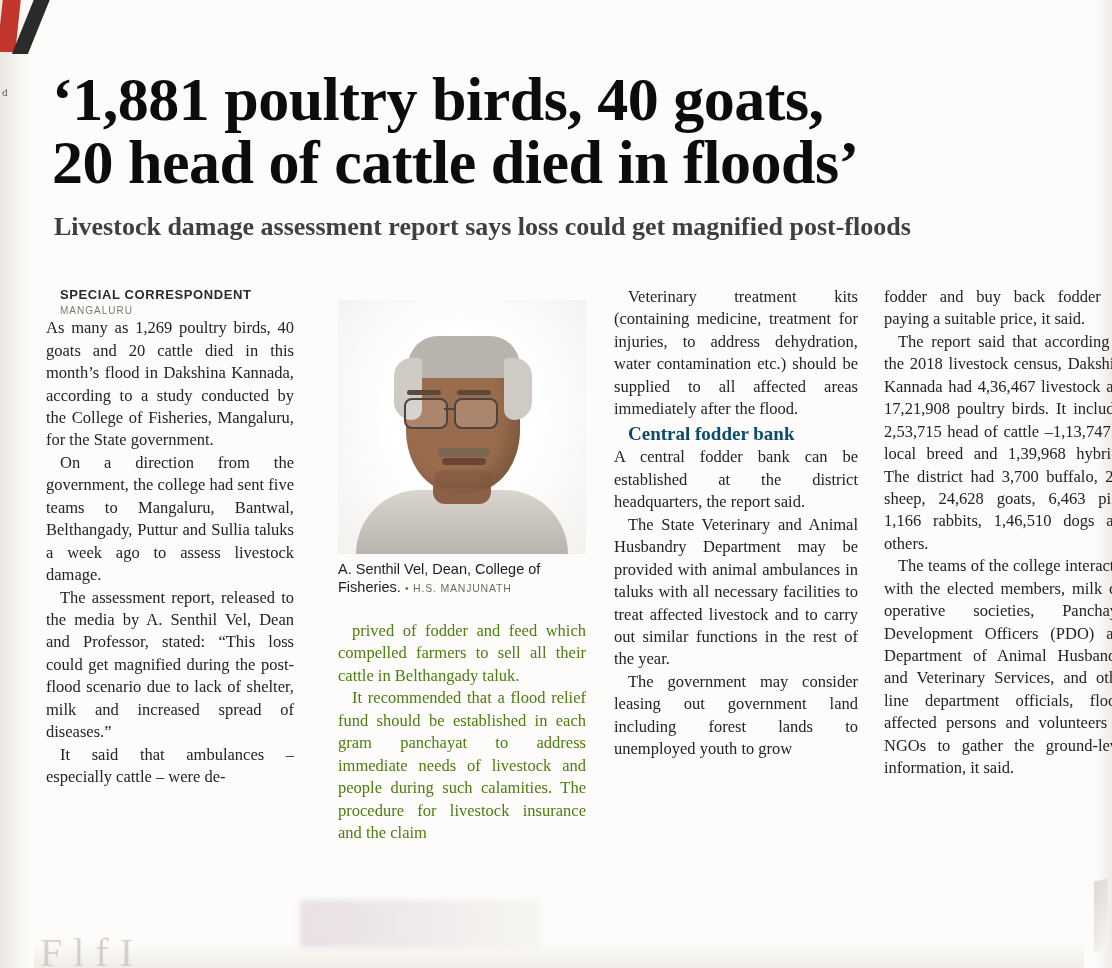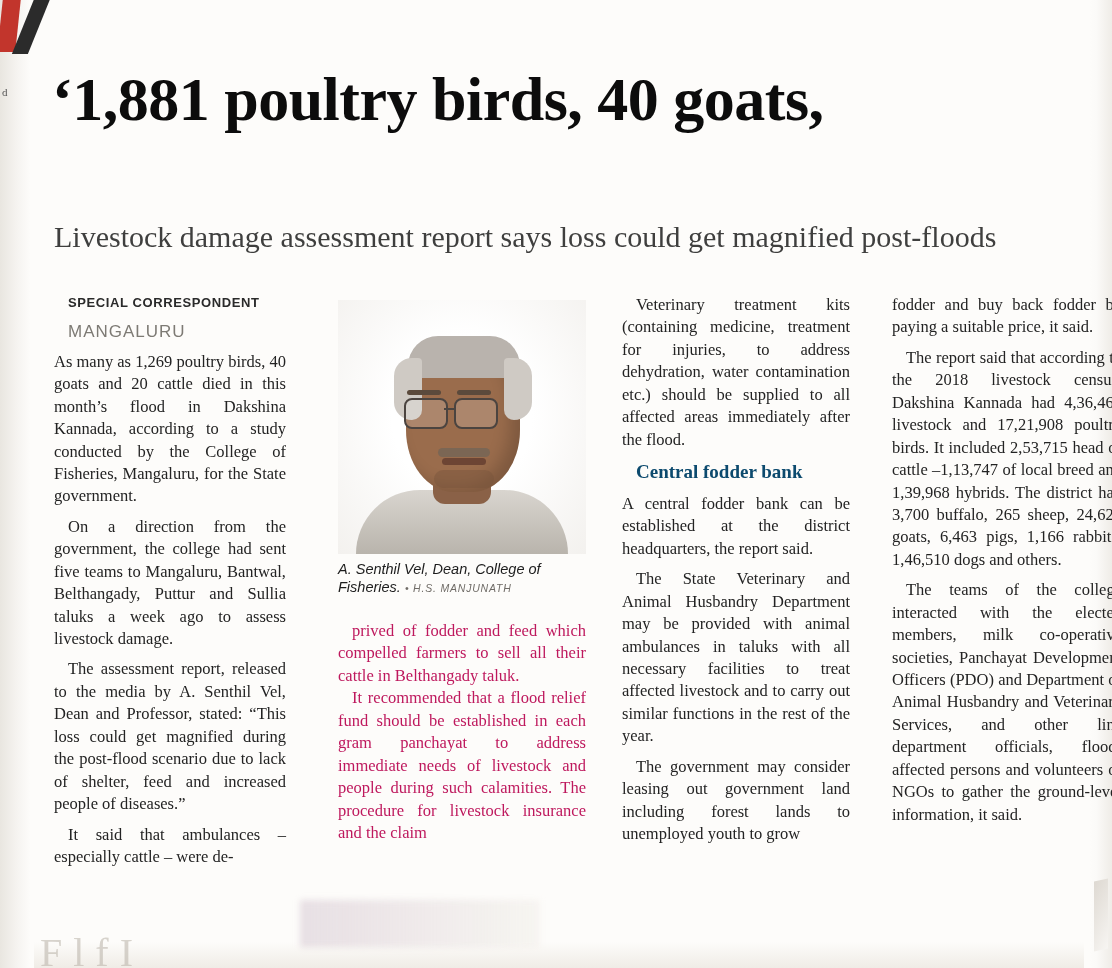--- a/index.html
+++ b/index.html
@@ -92,65 +92,66 @@
     font-size: 62px;
     line-height: 1.03;
     letter-spacing: -0.5px;
     color: #0c0c0c;
   }
   .headline .line2 { display: block; }
 
   .subhead {
     position: absolute;
     left: 54px;
-    top: 220px;
+    top: 212px;
     width: 1010px;
     font-family: "Liberation Serif", serif;
-    font-size: 30px;
+    font-size: 26px;
     line-height: 1.15;
     color: #2f2f2f;
     opacity: .92;
+    font-weight: bold;
   }
 
   
   .cols {
     position: absolute;
     left: 46px;
     top: 286px;
     width: 1030px;
     height: 640px;
   }
   .col {
     position: absolute;
     top: 0;
     width: 248px;
     font-family: "Liberation Serif", serif;
     font-size: 16.5px;
     line-height: 1.36;
     text-align: justify;
     color: #232323;
   }
-  .col p { margin: 8px; text-indent: 14px; }
+  .col p { margin: 0; text-indent: 14px; }
   .col p.noindent { text-indent: 0; }
   .col1 { left: 0;   width: 248px; }
   .col3 { left: 568px; width: 244px; }
   .col4 { left: 838px; width: 246px; }
 
   .byline {
     font-family: "Liberation Sans", sans-serif;
     font-size: 13px;
     letter-spacing: .6px;
     font-weight: bold;
     color: #2a2a2a;
     margin: 0 0 1px 0;
     text-indent: 0;
   }
   .dateline {
     font-family: "Liberation Sans", sans-serif;
-    font-size: 17px;
+    font-size: 10px;
     letter-spacing: 1px;
     color: #7d7a74;
     margin: 0 0 8px 0;
     text-indent: 0;
   }
 
   .subhead-inline {
     font-family: "Liberation Serif", serif;
     font-weight: bold;
     font-size: 19px;
@@ -267,39 +268,38 @@
     border-radius: 30px;
   }
 
   .caption {
     width: 246px;
     margin-top: 6px;
     font-family: "Liberation Sans", sans-serif;
     font-size: 14.5px;
     line-height: 1.25;
     color: #1d1d1d;
-    font-style: italic;
   }
   .credit {
     font-size: 10.5px;
     letter-spacing: .8px;
     color: #6f6b66;
     white-space: nowrap;
   }
 
   .col2-body {
     position: absolute;
     left: 292px;
     top: 334px;
     width: 248px;
     font-family: "Liberation Serif", serif;
     font-size: 16.5px;
     line-height: 1.36;
     text-align: justify;
-    color: #be185d;
+    color: #4d7c0f;
   }
   .col2-body p { margin: 0; text-indent: 14px; }
 
   
   .scan-blotch {
     position: absolute;
     left: 300px; top: 900px;
     width: 240px; height: 48px;
     background: linear-gradient(90deg, rgba(214,200,210,.55), rgba(230,225,215,.25));
     filter: blur(3px);
@@ -313,32 +313,33 @@
 
   <div class="left-edge"></div>
   <div class="left-strip-red"></div>
   <div class="left-slash"></div>
   <div class="left-stub-text">d</div>
   <div class="right-edge"></div>
   <div class="right-curl"></div>
 
   <h1 class="headline">
     <span>‘1,881 poultry birds, 40 goats,</span>
+    <span class="line2">20 head of cattle died in floods’</span>
   </h1>
 
   <div class="subhead">Livestock damage assessment report says loss could get magnified post-floods</div>
 
   <div class="cols">
 
     <div class="col col1">
       <p class="byline">SPECIAL CORRESPONDENT</p>
       <p class="dateline">MANGALURU</p>
       <p class="noindent">As many as 1,269 poultry birds, 40 goats and 20 cattle died in this month’s flood in Dakshina Kannada, according to a study conducted by the College of Fisheries, Mangaluru, for the State government.</p>
       <p>On a direction from the government, the college had sent five teams to Mangaluru, Bantwal, Belthangady, Puttur and Sullia taluks a week ago to assess livestock damage.</p>
-      <p>The assessment report, released to the media by A. Senthil Vel, Dean and Professor, stated: “This loss could get magnified during the post-flood scenario due to lack of shelter, feed and increased people of diseases.”</p>
+      <p>The assessment report, released to the media by A. Senthil Vel, Dean and Professor, stated: “This loss could get magnified during the post-flood scenario due to lack of shelter, milk and increased spread of diseases.”</p>
       <p>It said that ambulances – especially cattle – were de-</p>
     </div>
 
     <div class="photo-wrap">
       <div class="photo">
         <div class="ph-bg"></div>
         <div class="ph-shoulders"></div>
         <div class="ph-neck"></div>
         <div class="ph-head"></div>
         <div class="ph-hair-top"></div>

